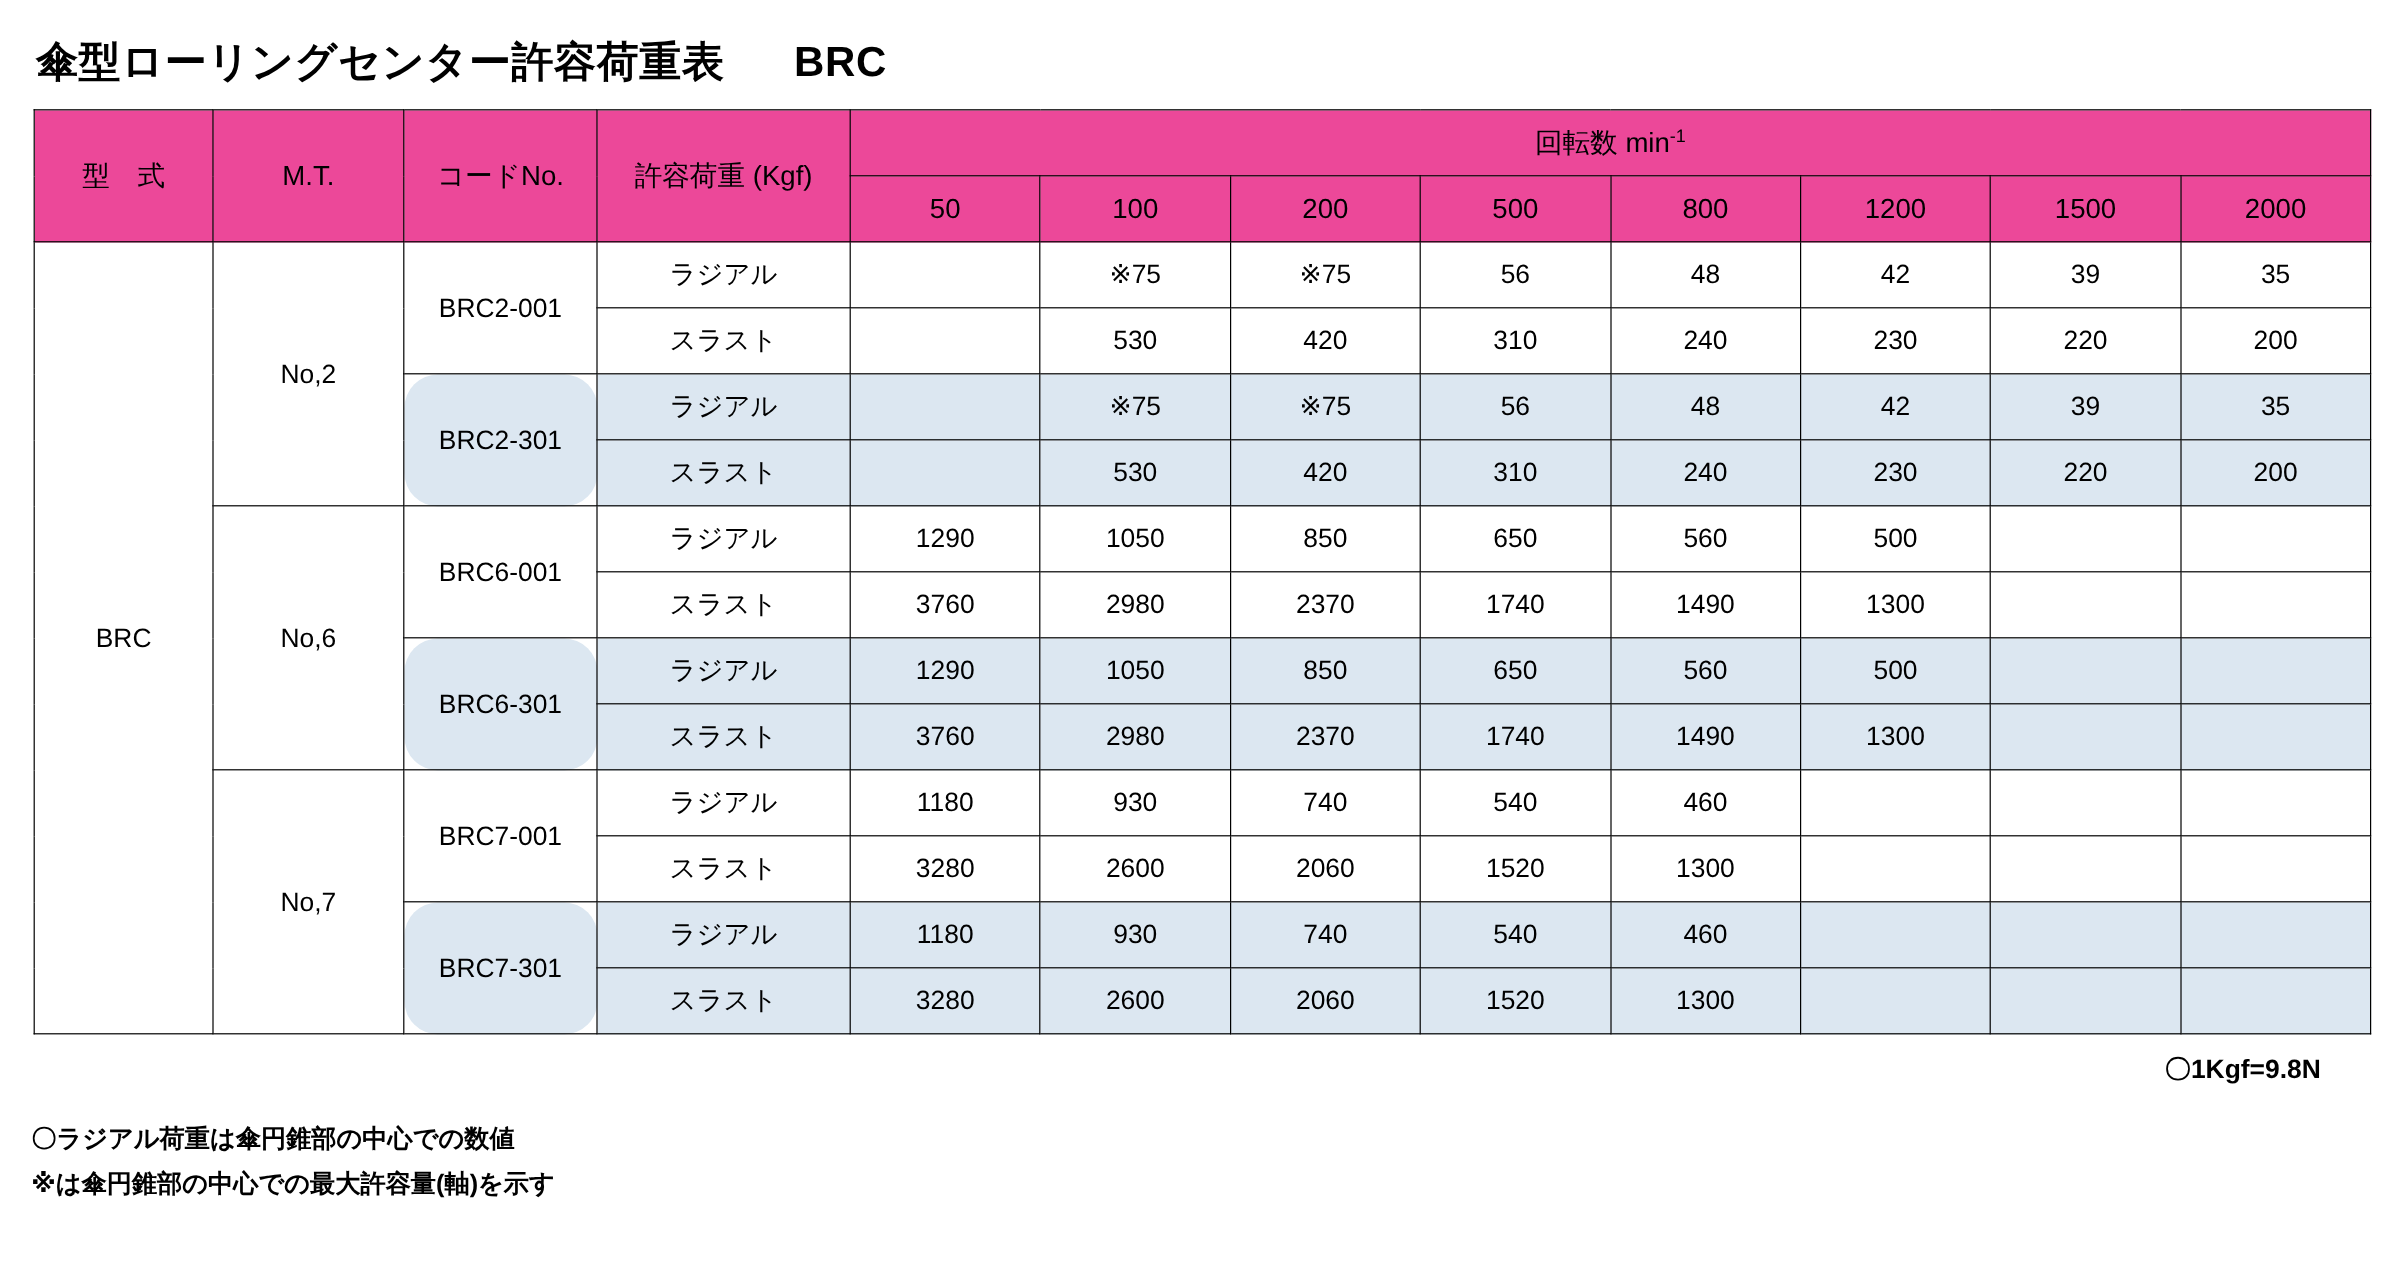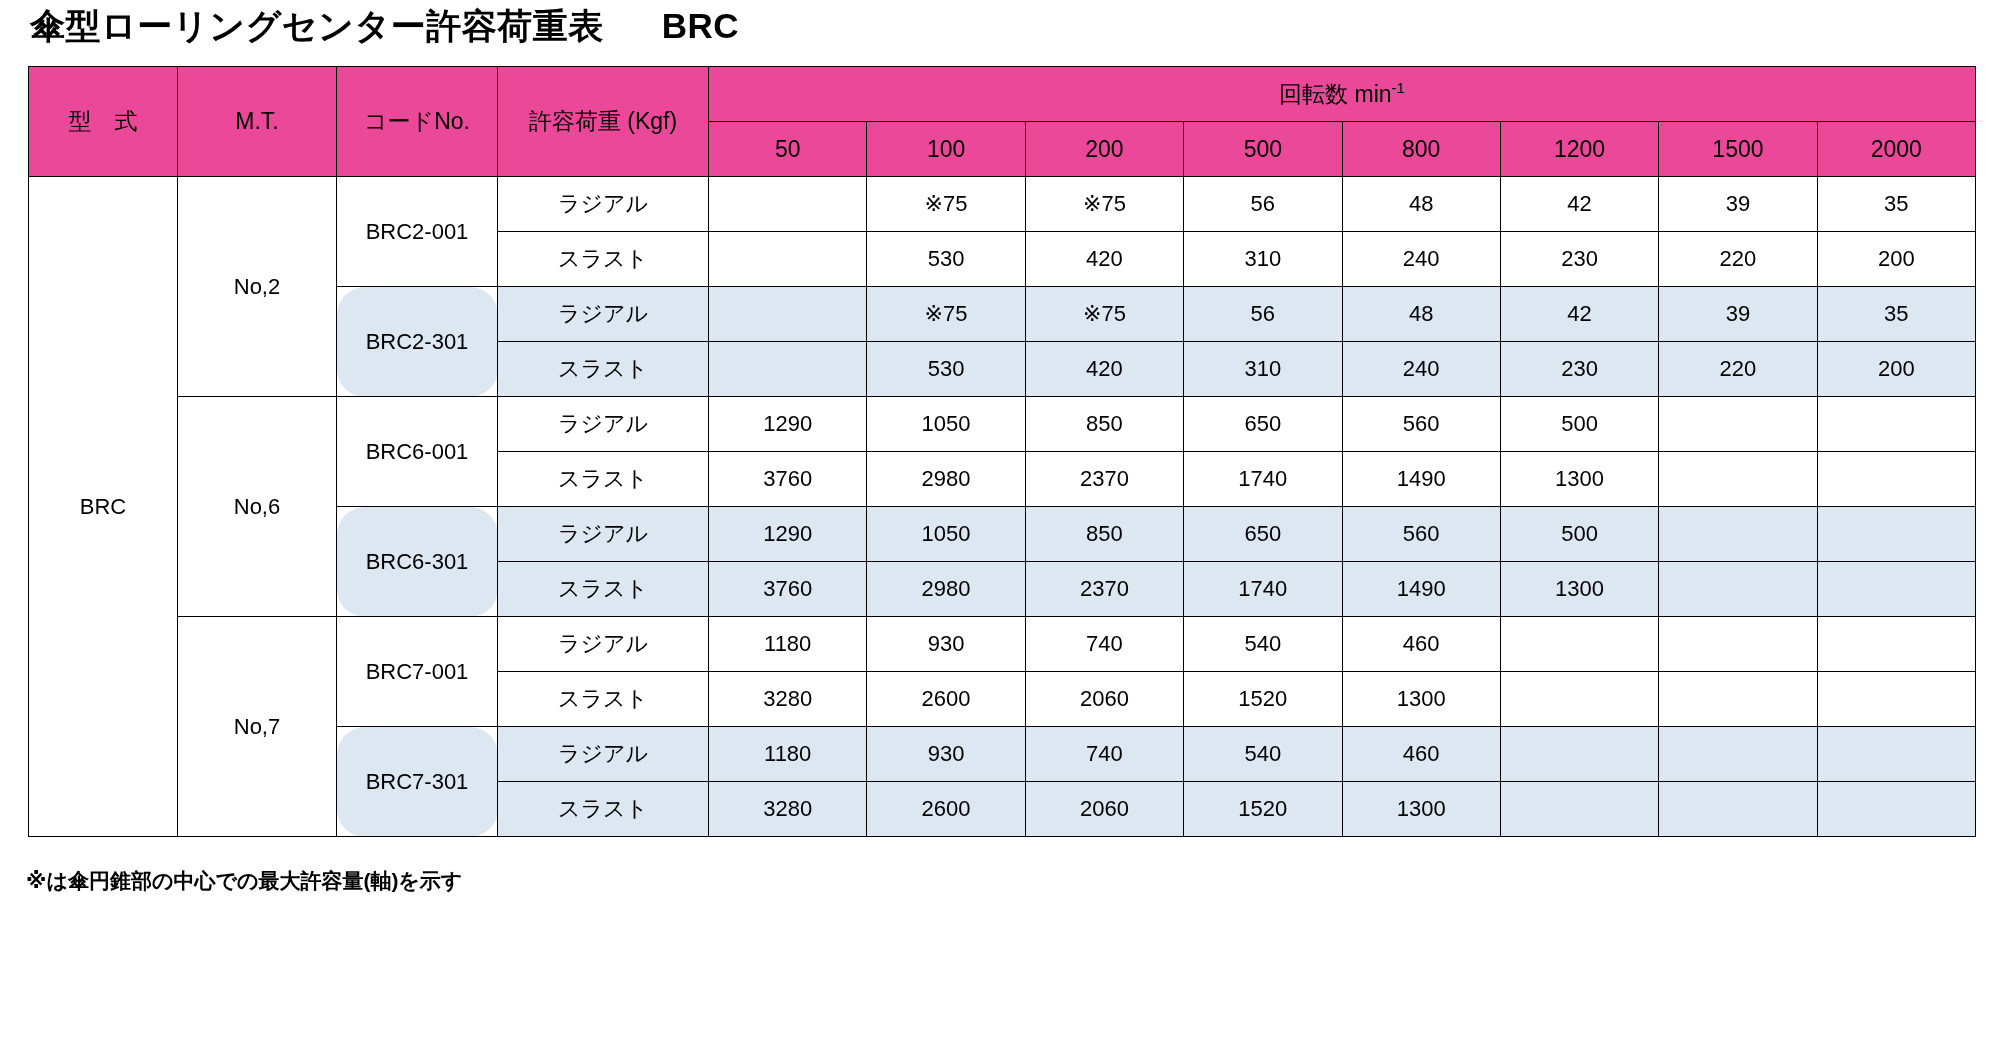--- a/index.html
+++ b/index.html
@@ -12,21 +12,21 @@
     height: 1057px;
     font-family: "Liberation Sans", "DejaVu Sans", sans-serif;
     color: #000000;
     overflow: hidden;
   }
   .page {
     position: relative;
     width: 2000px;
     height: 747px;
     box-sizing: border-box;
-    padding: 3px 0 0 0;
+    padding: 28px 0 0 0;
   }
   .title-row {
     display: flex;
     align-items: baseline;
     margin: 0 0 16px 30px;
     font-weight: bold;
   }
   .title-main {
     font-size: 35px;
     letter-spacing: 0.5px;
@@ -268,18 +268,20 @@
           <td class="num">2060</td>
           <td class="num">1520</td>
           <td class="num">1300</td>
           <td class="num"></td>
           <td class="num"></td>
           <td class="num"></td>
         </tr>
       </tbody>
   </table>
 
+  <div class="note-right">〇1Kgf=9.8N</div>
 
   <div class="footnotes" id="footnotes">
+      <div>〇ラジアル荷重は傘円錐部の中心での数値</div>
       <div>※は傘円錐部の中心での最大許容量(軸)を示す</div>
     </div>
 
 </div>
 
 </body></html>

